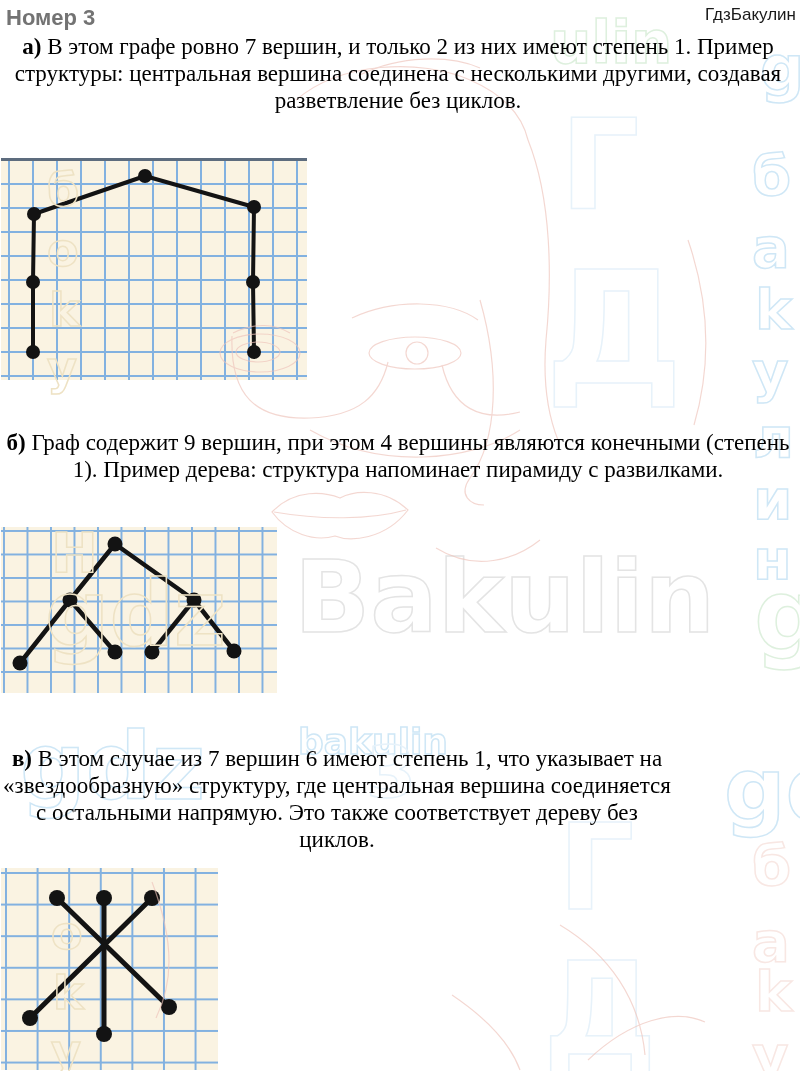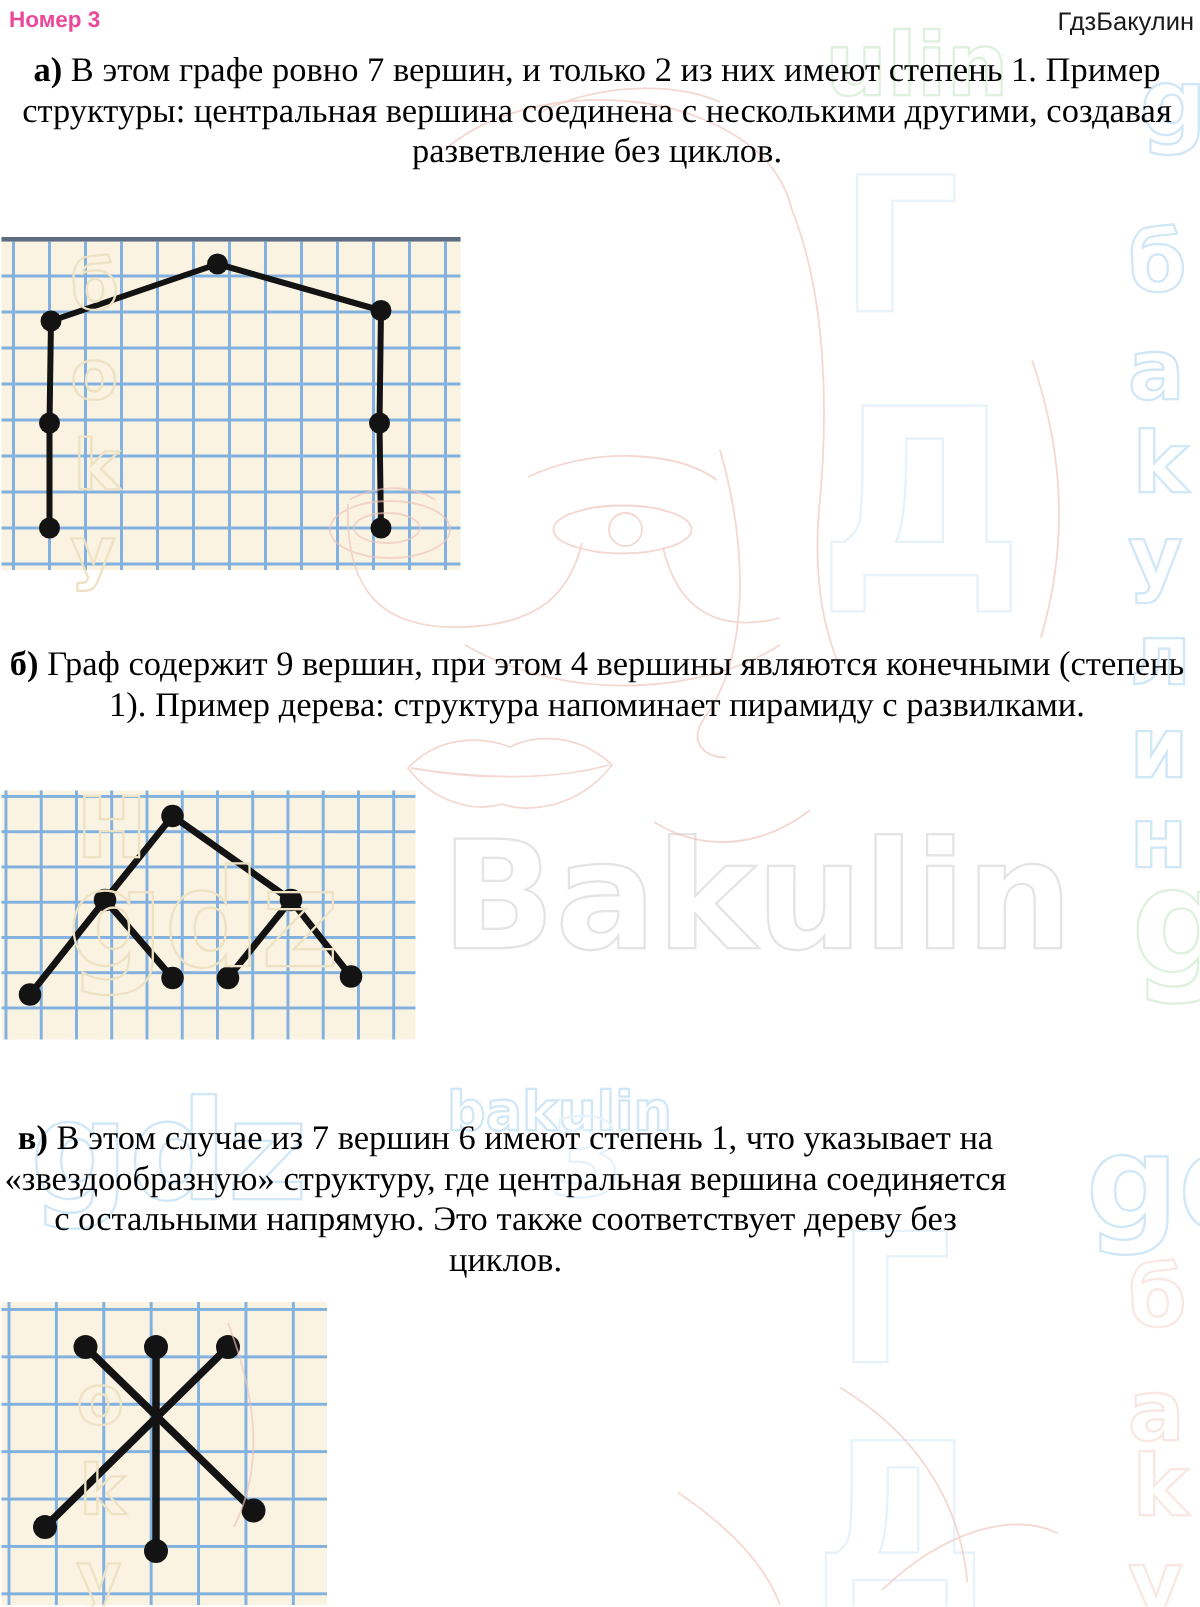--- a/index.html
+++ b/index.html
@@ -5,21 +5,21 @@
   html,body{margin:0;padding:0;}
   body{
     width:800px;height:1071px;position:relative;overflow:hidden;
     background:#ffffff;
     font-family:"Liberation Serif", serif;
   }
   .layer{position:absolute;left:0;top:0;width:800px;height:1071px;pointer-events:none;}
   
   .hdr-left{
     position:absolute;left:6px;top:5px;
-    font-family:"Liberation Sans", sans-serif;font-weight:bold;font-size:15px;color:#ec4899;
+    font-family:"Liberation Sans", sans-serif;font-weight:bold;font-size:22px;color:#737373;
   }
   .hdr-right{
     position:absolute;right:4px;top:5px;
     font-family:"Liberation Sans", sans-serif;font-weight:normal;font-size:17px;color:#1a1a1a;text-align:center;
   }
   
   .sec{
     position:absolute;left:3px;color:#000;
     font-size:23px;line-height:27px;text-align:center;
   }

